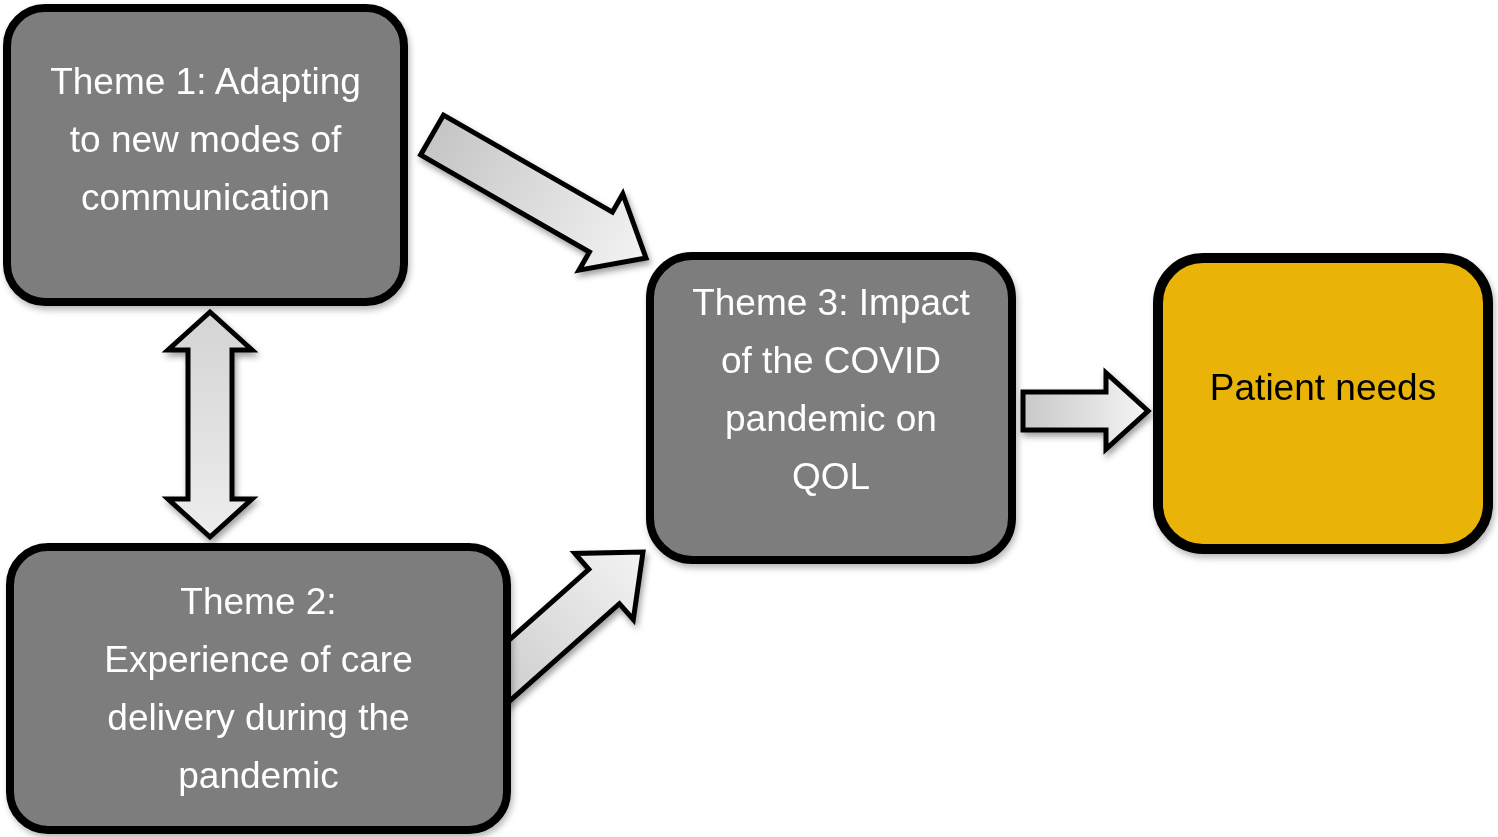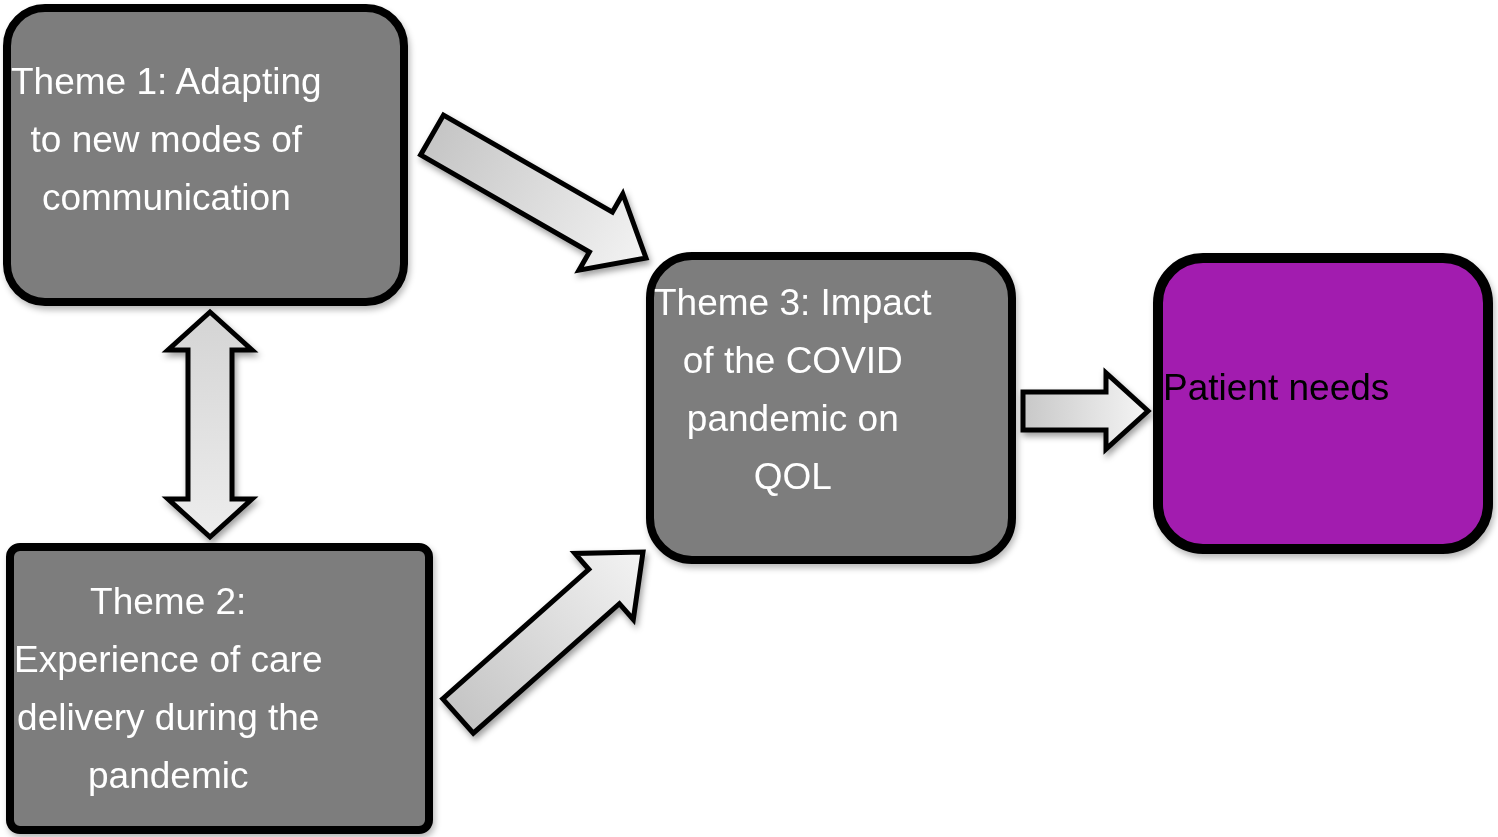--- a/index.html
+++ b/index.html
@@ -29,50 +29,49 @@
     stroke-linejoin: miter;
     filter: drop-shadow(2px 4px 3px rgba(0,0,0,0.38));
   }
   .box {
     position: absolute;
     box-sizing: border-box;
     border: 8px solid #000000;
     border-radius: 42px;
     display: flex;
     align-items: center;
-    justify-content: flex-start;
+    justify-content: center;
     text-align: center;
     box-shadow: 2px 4px 6px rgba(0,0,0,0.28);
   }
   .box .label {
     white-space: pre-line;
     font-size: 37px;
     line-height: 58px;
   }
   .box-gray {
     background: #7d7d7d;
     color: #ffffff;
   }
   .box-white {
-    background: #a21caf;
+    background: #eab308;
     color: #000000;
   }
   #box-theme1 {
     left: 3px;
     top: 4px;
     width: 405px;
     height: 302px;
     padding-bottom: 30px;
   }
   #box-theme2 {
     left: 6px;
     top: 543px;
-    width: 427px;
+    width: 505px;
     height: 291px;
-    border-radius: 14px;
   }
   #box-theme3 {
     left: 646px;
     top: 252px;
     width: 370px;
     height: 312px;
     border-radius: 46px;
     padding-bottom: 36px;
   }
   #box-patient-needs {

